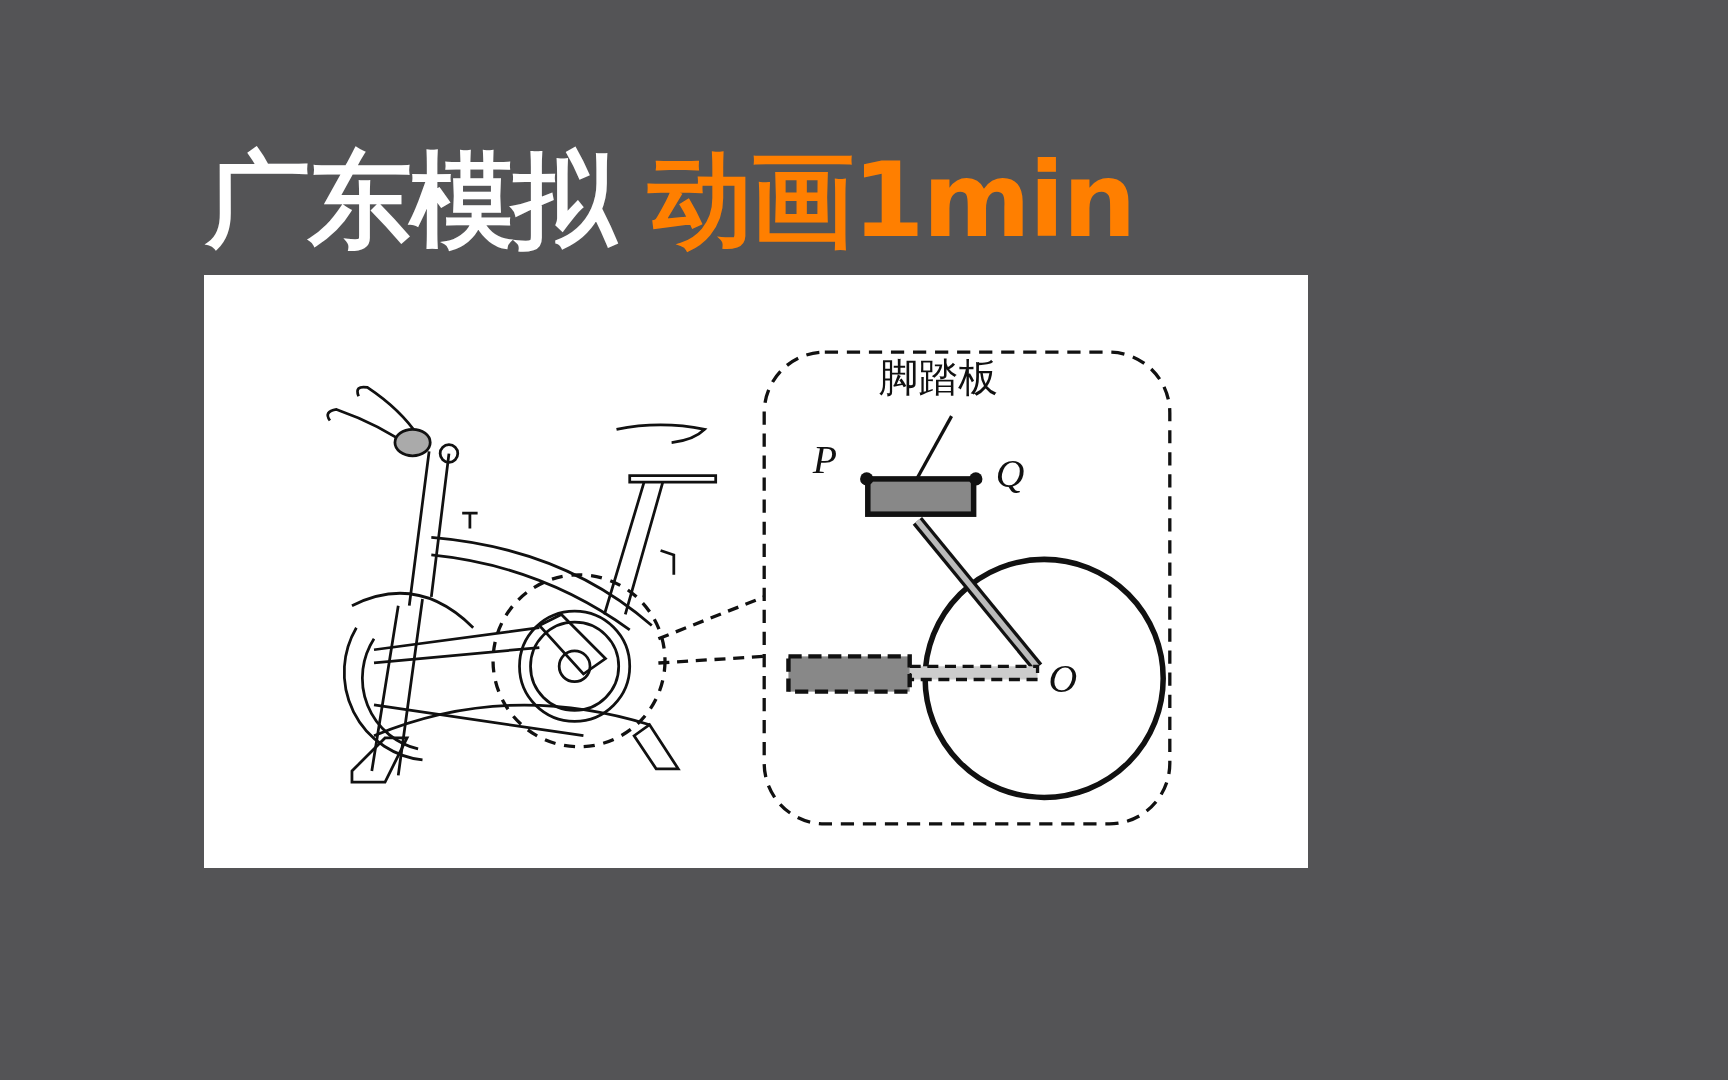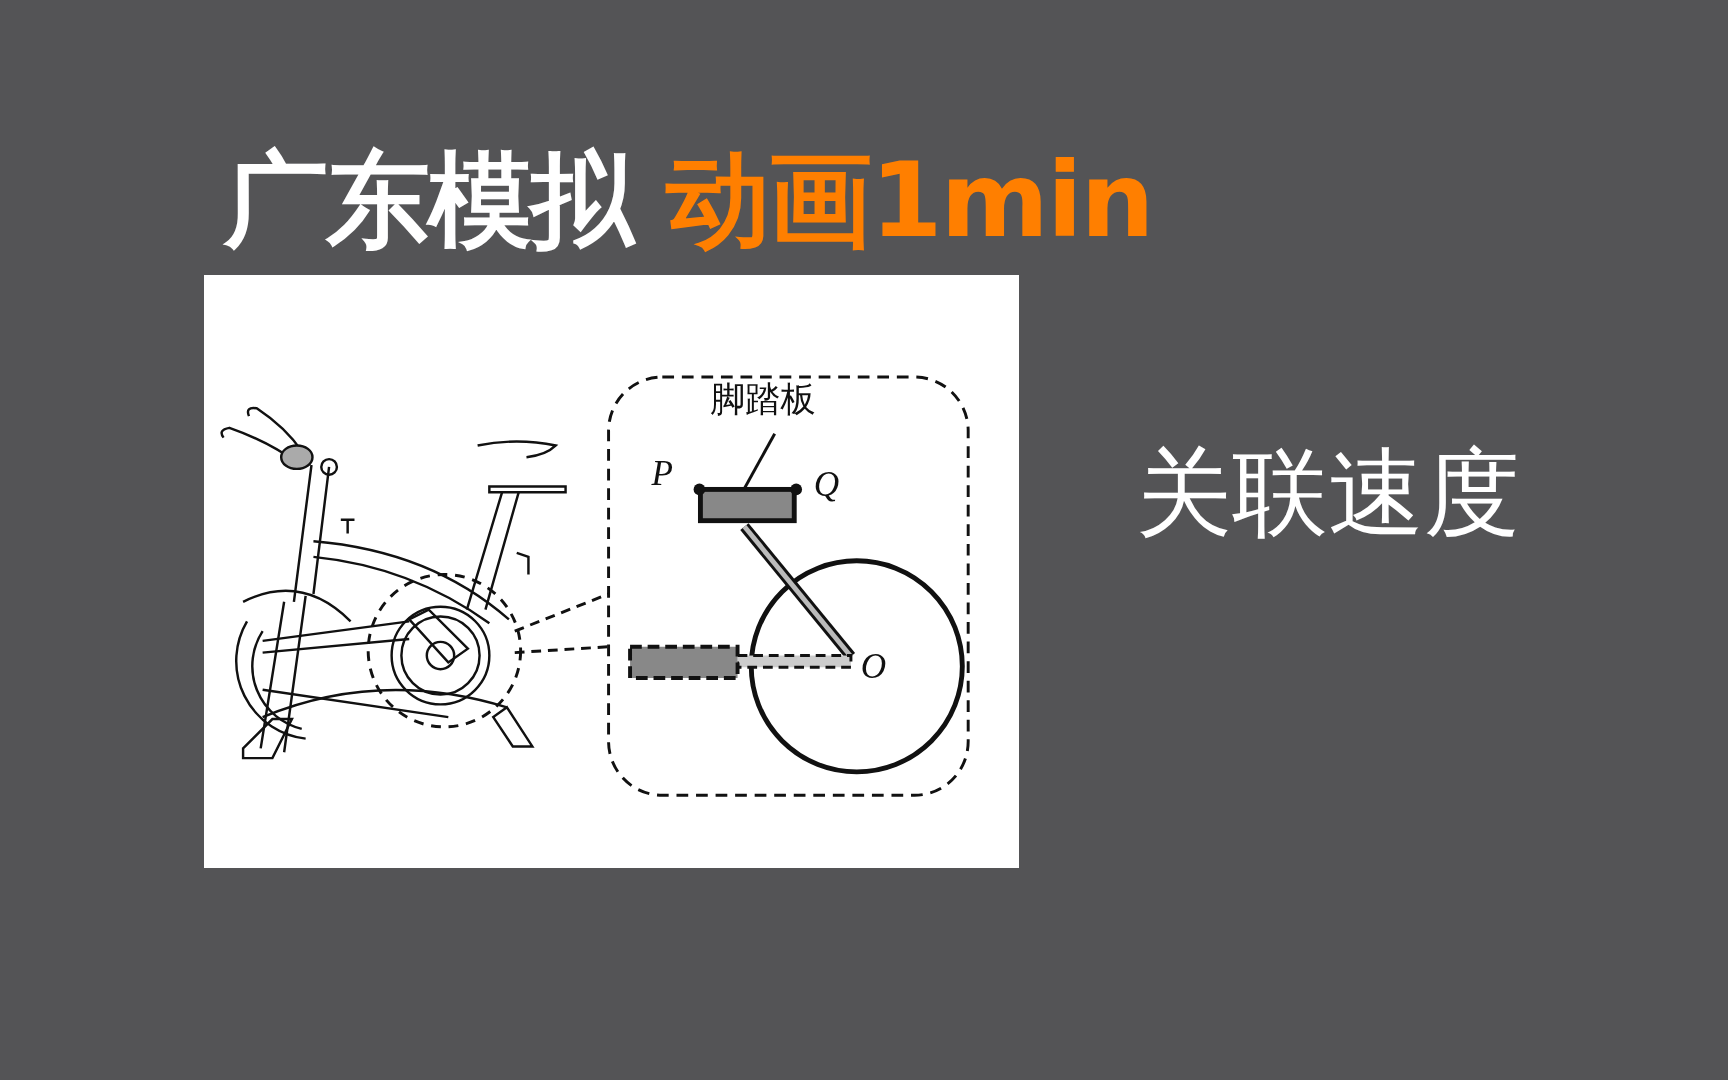--- a/index.html
+++ b/index.html
@@ -1,20 +1,20 @@
 <!DOCTYPE html>
 <html><head>
 <meta charset="utf-8">
 <style>
   html,body{margin:0;padding:0;}
   body{width:1728px;height:1080px;background:#545456;position:relative;overflow:hidden;font-family:"DejaVu Sans","Liberation Sans",sans-serif;}
-  .title{position:absolute;left:206px;top:148px;font-size:104px;font-weight:bold;line-height:1;white-space:nowrap;letter-spacing:-2px;margin-left:18px;}
+  .title{position:absolute;left:206px;top:148px;font-size:104px;font-weight:bold;line-height:1;white-space:nowrap;letter-spacing:-2px;}
   .title .w{color:#ffffff;}
   .title .o{color:#ff7f00;}
-  .panel{position:absolute;left:204px;top:275px;width:815px;height:593px;background:#ffffff;}
+  .panel{position:absolute;left:204px;top:275px;width:1081px;height:593px;background:#ffffff;padding-left:23px;}
   .panel svg{width:100%;height:100%;display:block;}
   .side{position:absolute;left:1136px;top:425px;color:#ffffff;font-size:96px;line-height:136px;font-weight:normal;}
   .side div{white-space:nowrap;}
 </style>
 </head>
 <body>
 
 <div class="title">
   <span class="w">广东模拟 </span><span class="o">动画1min</span>
 </div>
@@ -79,14 +79,13 @@
     <rect x="436" y="346" width="110" height="32" fill="#888" stroke="#111" stroke-width="4" stroke-dasharray="12,6"></rect>
 
     <text x="518" y="105" font-size="36" fill="#111" font-family="DejaVu Sans, sans-serif">脚踏板</text>
     <text x="458" y="180" font-size="36" font-style="italic" fill="#111" font-family="Liberation Serif, serif">P</text>
     <text x="624" y="192" font-size="36" font-style="italic" fill="#111" font-family="Liberation Serif, serif">Q</text>
     <text x="672" y="378" font-size="36" font-style="italic" fill="#111" font-family="Liberation Serif, serif">O</text>
   </svg>
 </div>
 
 <div class="side">
-  <div>关联速度</div>
 </div>
 
 </body></html>

